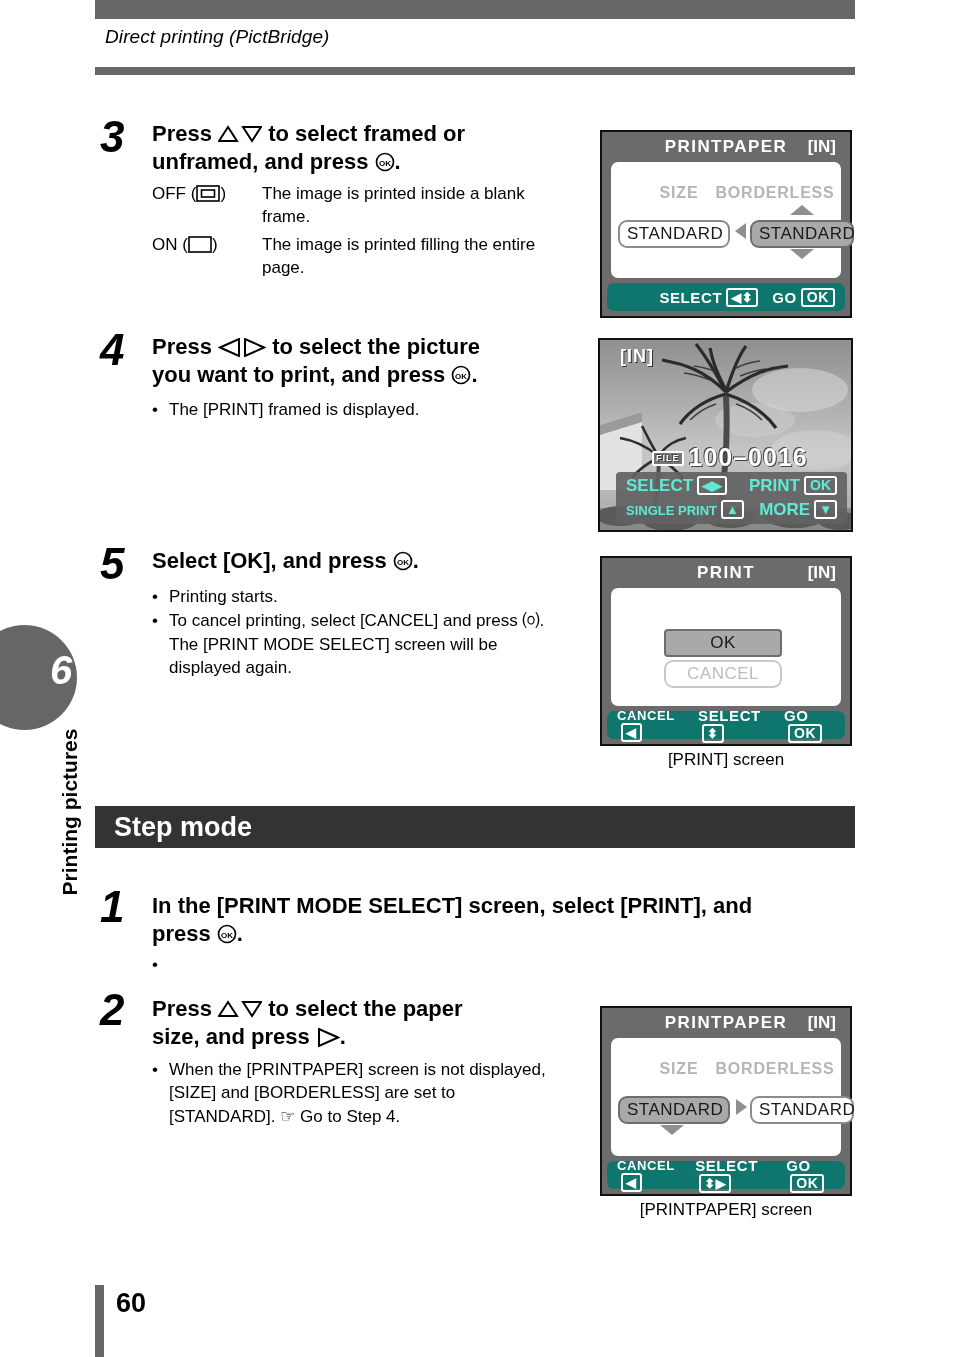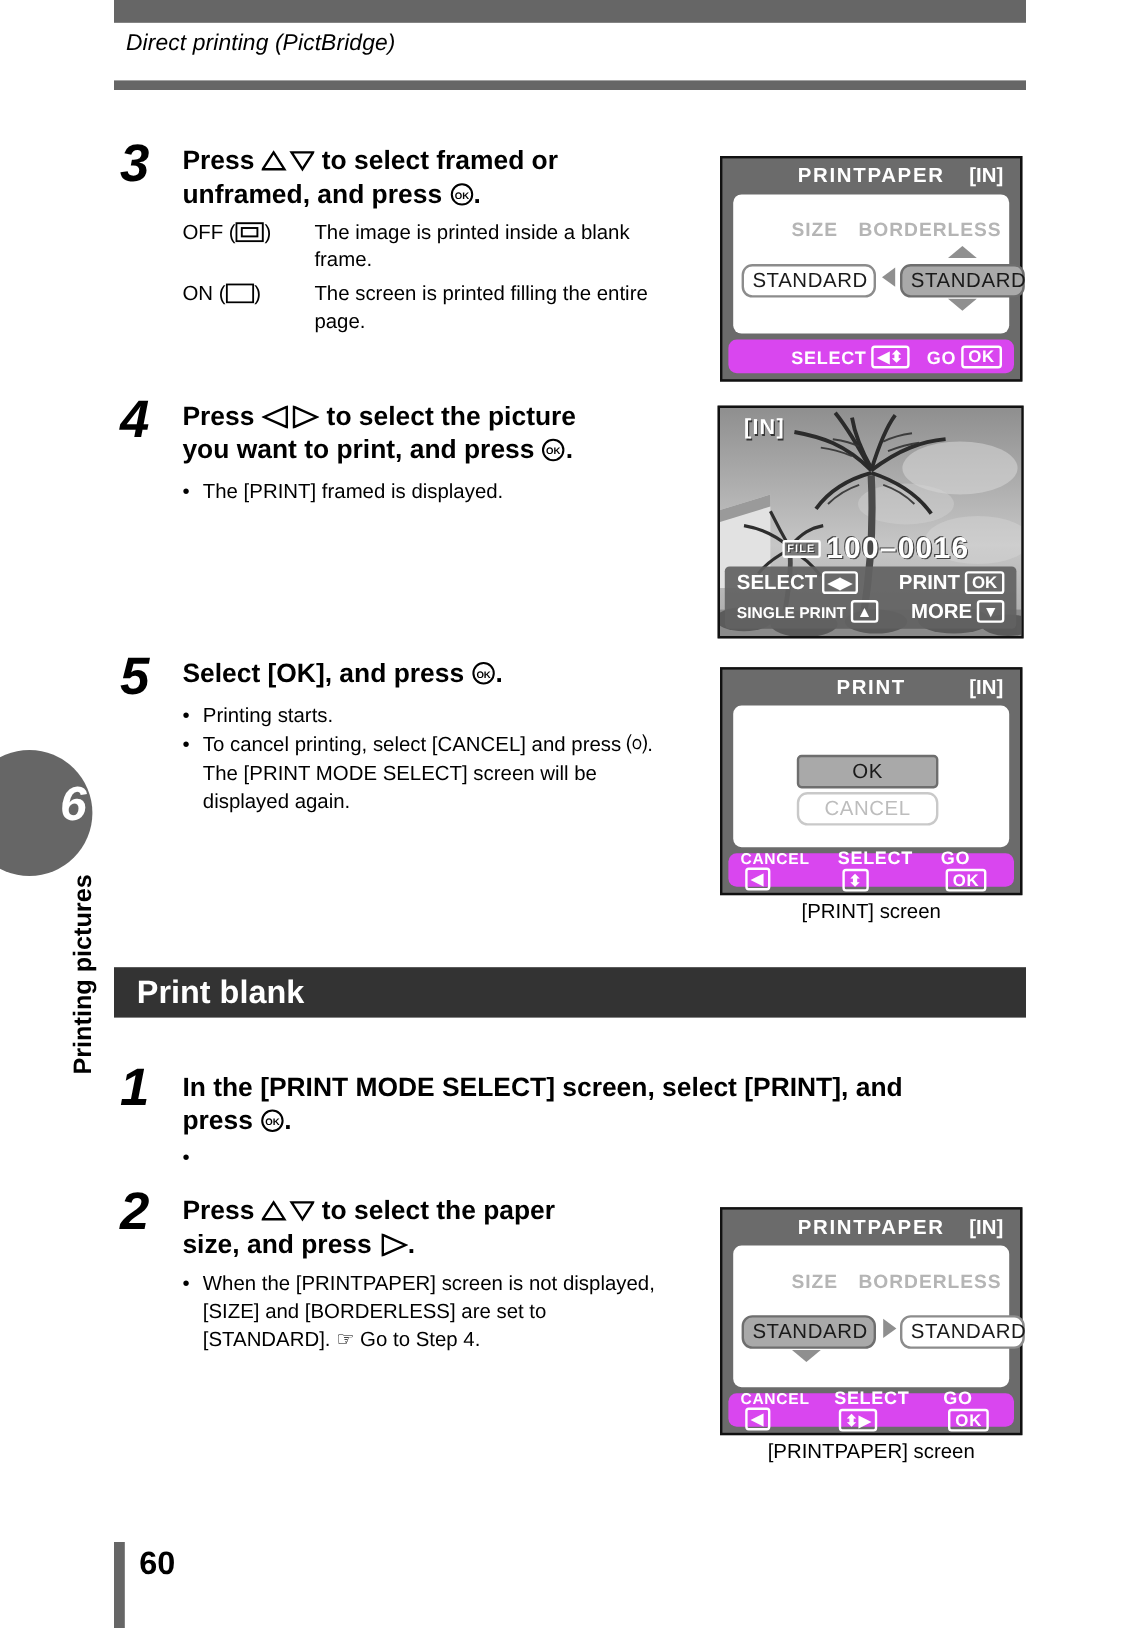--- a/index.html
+++ b/index.html
@@ -87,21 +87,21 @@
   .lcd-in{
     position:absolute;right:14px;top:5px;color:#fff;
     font-size:17px;font-weight:bold;letter-spacing:0px;
   }
   .lcd-body{
     position:absolute;left:9px;right:9px;top:30px;bottom:38px;
     background:#fff;border-radius:7px;
   }
   .lcd-foot{
     position:absolute;left:5px;right:5px;bottom:5px;height:28px;
-    background:#d946ef;border-radius:7px;
+    background:#0f766e;border-radius:7px;
     color:#fff;font-size:15px;font-weight:bold;
     display:flex;align-items:center;justify-content:flex-end;gap:14px;
     padding-right:10px;box-sizing:border-box;letter-spacing:.6px;
   }
   .lcd-foot.spread{justify-content:space-between;padding-left:10px;}
   .kbtn{
     display:inline-block;border:2px solid #fff;border-radius:3px;
     padding:0 3px;font-size:13px;line-height:15px;margin-left:4px;
     vertical-align:1px;
   }
@@ -135,22 +135,22 @@
     position:absolute;left:52px;bottom:58px;color:#fff;
     font-size:25px;font-weight:bold;letter-spacing:1px;
     text-shadow:1px 1px 0 #444,-1px -1px 0 #444;
   }
   .file-tag{
     display:inline-block;background:#777;color:#fff;border:2px solid #fff;
     font-size:9px;line-height:11px;padding:0 2px;border-radius:2px;
     vertical-align:5px;margin-right:5px;font-weight:bold;
   }
   .photo-bar{
-    position:absolute;left:4px;right:4px;bottom:6px;height:52px;
-    background:rgba(98,98,98,.92);border-radius:4px;color:#ffffff;
+    position:absolute;left:16px;right:4px;bottom:6px;height:52px;
+    background:rgba(98,98,98,.92);border-radius:4px;color:#5eead4;
     font-weight:bold;
   }
   .pb-row{position:absolute;left:10px;right:10px;display:flex;justify-content:space-between;}
   .pb-row.r1{top:4px;font-size:17px;}
   .pb-row.r2{top:28px;font-size:13px;}
 </style>
 </head>
 <body>
 
 <div class="page">
@@ -185,21 +185,21 @@
       <div class="k">OFF (<svg width="24" height="17" viewBox="0 0 24 17" style="vertical-align:-3px">
             <rect x="1" y="1" width="22" height="15" fill="none" stroke="#000" stroke-width="1.6"></rect>
             <rect x="5.5" y="5" width="13" height="7" fill="none" stroke="#000" stroke-width="1.6"></rect>
           </svg>)</div>
       <div class="v">The image is printed inside a blank frame.</div>
     </div>
     <div class="row">
       <div class="k">ON (<svg width="24" height="17" viewBox="0 0 24 17" style="vertical-align:-3px">
             <rect x="1" y="1" width="22" height="15" fill="none" stroke="#000" stroke-width="1.6"></rect>
           </svg>)</div>
-      <div class="v">The screen is printed filling the entire page.</div>
+      <div class="v">The image is printed filling the entire page.</div>
     </div>
   </div>
 
   <div class="lcd" style="left:600px;top:130px;width:252px;height:188px;">
     <div class="lcd-title">PRINTPAPER</div>
     <div class="lcd-in">[IN]</div>
     <div class="lcd-body">
       <div style="position:absolute;left:18px;top:22px;width:100px;text-align:center;" class="col-label">SIZE</div>
       <div style="position:absolute;right:6px;top:22px;width:120px;text-align:center;" class="col-label">BORDERLESS</div>
 
@@ -347,21 +347,21 @@
     </div>
     <div class="lcd-foot spread">
       <span style="font-size:13px"><span>CANCEL</span><span class="kbtn">◀</span></span>
       <span><span>SELECT</span><span class="kbtn">⬍</span></span>
       <span><span>GO</span><span class="kbtn ok">OK</span></span>
     </div>
   </div>
   <div class="caption" style="left:600px;top:750px;width:252px;">[PRINT] screen</div>
 
   <div class="sec-bar"></div>
-  <div class="sec-bar-text">Print blank</div>
+  <div class="sec-bar-text">Step mode</div>
 
   <div class="stepnum" style="left:100px;top:885px;">1</div>
   <div class="steptitle" style="left:152px;top:892px;width:700px;">
     <div>In the [PRINT MODE SELECT] screen, select [PRINT], and</div>
     <div>press
       <svg class="kglyph" width="20" height="20" viewBox="0 0 20 20">
         <circle cx="10" cy="10" r="8.5" fill="none" stroke="#000" stroke-width="1.7"></circle>
         <text x="10" y="13.6" font-size="8" font-family="Liberation Sans, sans-serif" font-weight="bold" text-anchor="middle">OK</text>
       </svg>.</div>
   </div>

